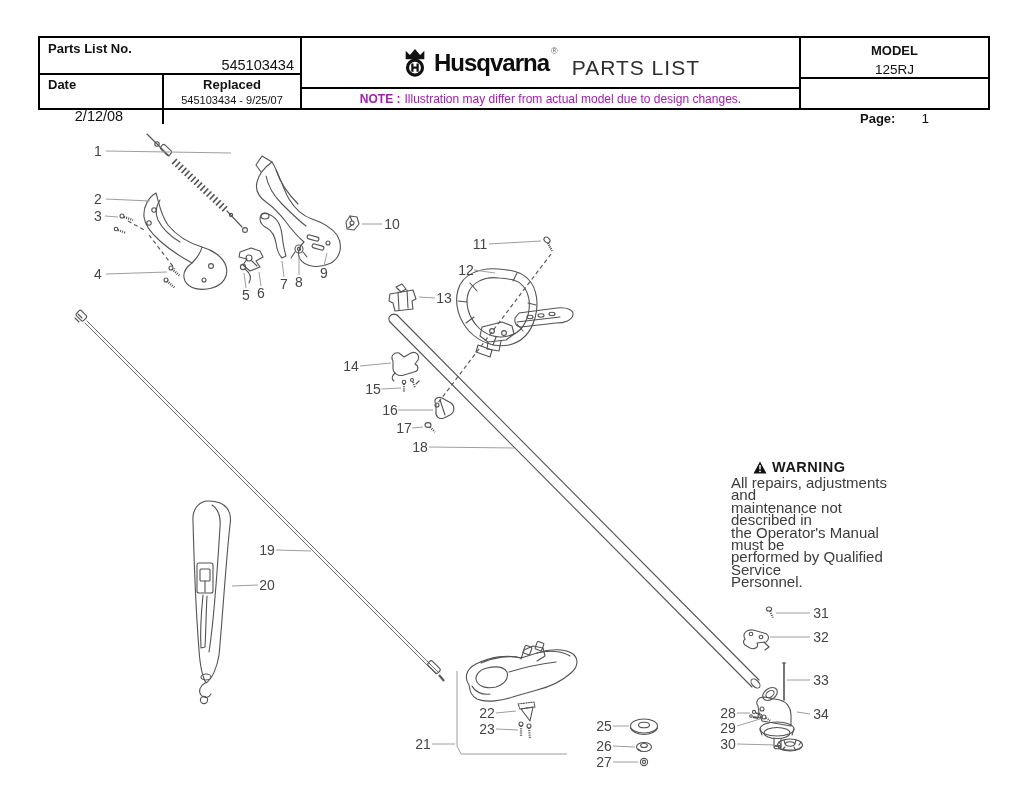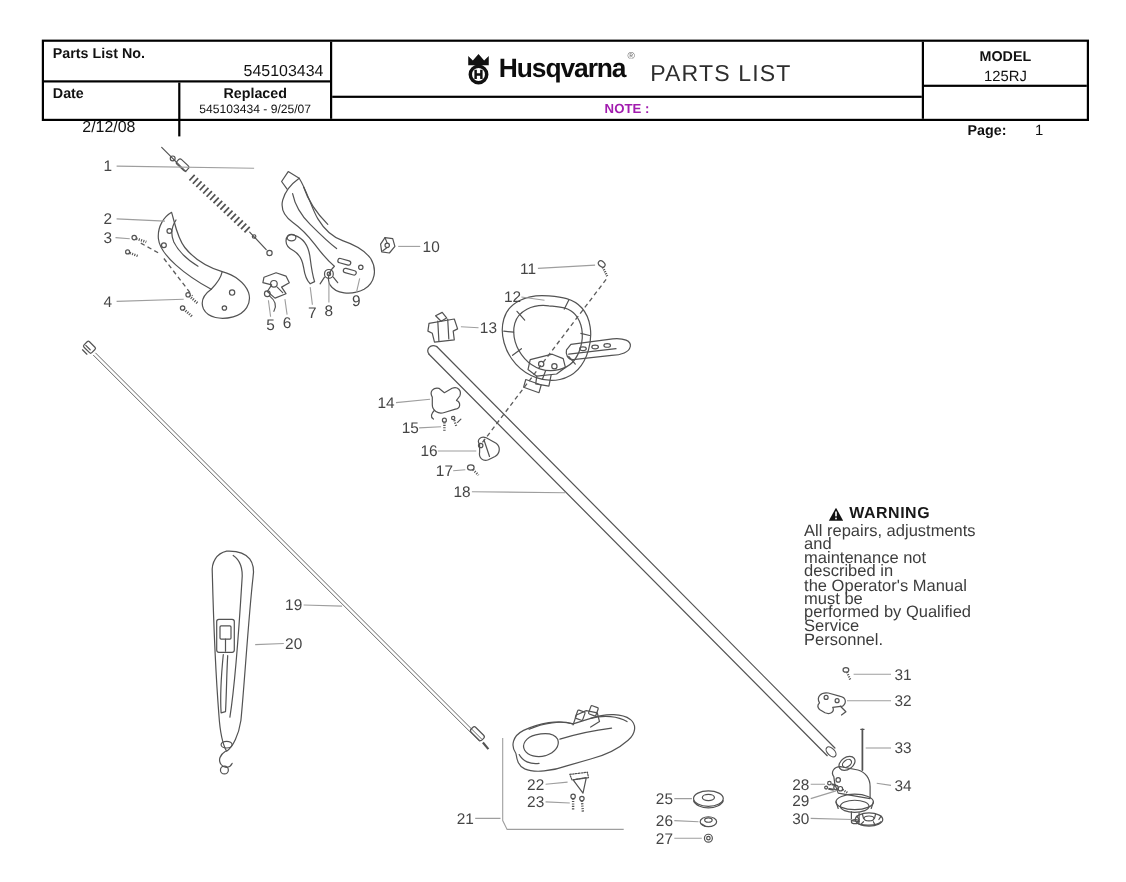--- a/index.html
+++ b/index.html
@@ -9,21 +9,21 @@
   html,body{width:1024px;height:802px;background:#fff;overflow:hidden;
     font-family:"Liberation Sans", sans-serif; color:#111;}
   body{position:relative;}
 
   
   .header{position:absolute;left:38px;top:36px;width:952px;height:74px;
     border:2px solid var(--border);display:flex;z-index:3;background:#fff;}
   .h-col{display:flex;flex-direction:column;}
   .h-left{width:262px;border-right:2px solid var(--border);}
   .h-center{flex:1;border-right:2px solid var(--border);}
-  .h-right{width:148px;gap:32px;}
+  .h-right{width:187px;gap:32px;}
   .h-left-top{height:38px;border-bottom:2px solid var(--border);padding:3px 6px 0 8px;}
   .pln-label{font-weight:bold;font-size:13px;}
   .pln-value{font-size:14.5px;text-align:right;margin-top:1px;}
   .h-left-bottom{flex:1;display:flex;gap:12px;}
   .h-date{width:110px;padding:2px 0 0 8px;}
   .h-replaced{flex:1;border-left:2px solid var(--border);text-align:center;padding-top:2px;}
   .lbl{font-weight:bold;font-size:13px;}
   .h-date .val{font-size:14.5px;text-align:center;margin-top:16px;}
   .h-replaced .val{font-size:11px;margin-top:2px;}
   .h-brand{height:51px;border-bottom:2px solid var(--border);display:flex;
@@ -79,20 +79,21 @@
           <circle cx="15" cy="22" r="8" fill="none" stroke="#111" stroke-width="3.4"></circle>
           <path d="M12.2 17.5 L12.2 26.5 M17.8 17.5 L17.8 26.5 M12.2 22 L17.8 22" stroke="#111" stroke-width="2.4" fill="none"></path>
         </svg>
       </span>
       <span class="brand-word">Husqvarna</span>
       <span class="reg">®</span>
       <span class="doc-title">PARTS LIST</span>
     </div>
     <div class="h-note">
       <b>NOTE :</b>
+      <span>Illustration may differ from actual model due to design changes.</span>
     </div>
   </div>
   <div class="h-col h-right">
     <div class="h-model">
       <div class="lbl">MODEL</div>
       <div class="val">125RJ</div>
     </div>
     <div class="h-page">
       <span class="lbl">Page:</span>
       <span class="val">1</span>

